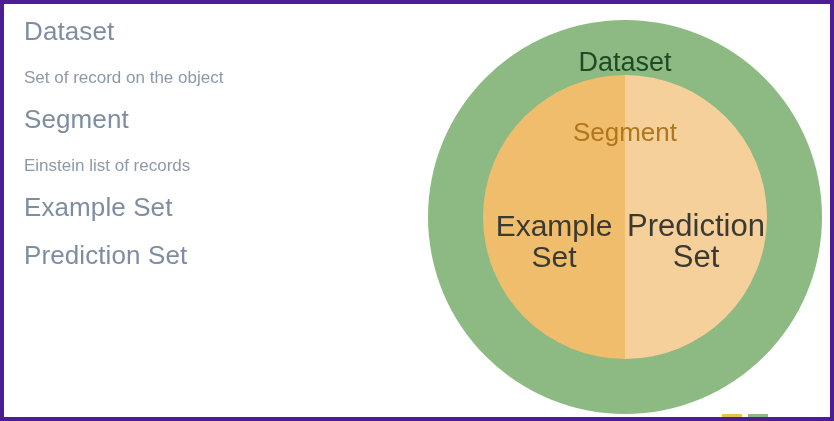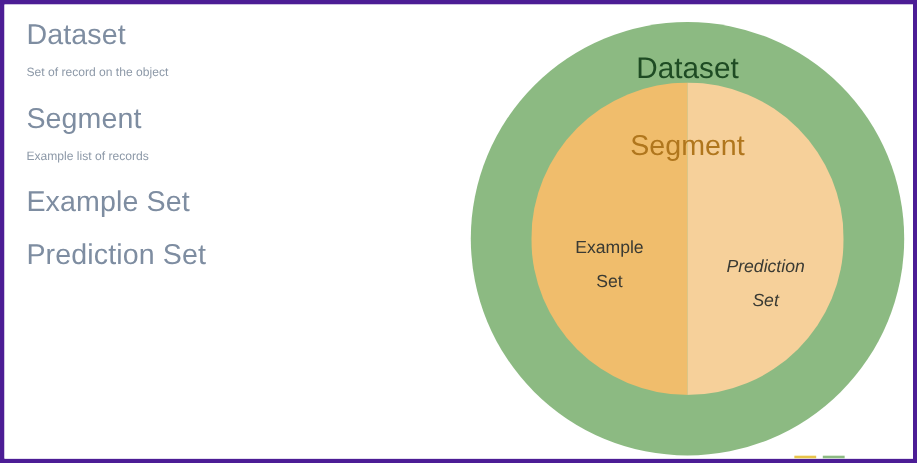--- a/index.html
+++ b/index.html
@@ -45,25 +45,25 @@
     font-size: 26px;
     line-height: 34px;
     font-weight: 400;
     color: #7e8da1;
     letter-spacing: 0.1px;
     white-space: nowrap;
   }
 
   .term-desc {
     font-family: "Liberation Sans", sans-serif;
-    font-size: 11px;
+    font-size: 17px;
     line-height: 20px;
     font-weight: 400;
     color: #8d99a8;
-    margin-top: 8px;
+    margin-top: 20px;
     white-space: nowrap;
   }
 
   
   .diagram {
     position: absolute;
     left: 424px;
     top: 16px;
     width: 398px;
     height: 398px;
@@ -122,33 +122,32 @@
     width: 394px;
     font-size: 26px;
     line-height: 32px;
     color: #b0761d;
   }
 
   .label-example {
     left: 55px;
     top: 190px;
     width: 142px;
-    font-size: 16px;
+    font-size: 30px;
     line-height: 31px;
     color: #3a3a33;
   }
 
   .label-prediction {
     left: 197px;
-    top: 207px;
+    top: 190px;
     width: 142px;
-    font-size: 16px;
+    font-size: 31px;
     line-height: 31px;
     color: #3a3a33;
-    font-style: italic;
   }
 
   
   .bottom-sliver {
     position: absolute;
     left: 718px;
     bottom: 0;
     width: 46px;
     height: 3px;
     overflow: hidden;
@@ -169,21 +168,21 @@
 
     <div class="glossary">
 
       <div class="term-block">
         <div class="term-title">Dataset</div>
         <div class="term-desc">Set of record on the object</div>
       </div>
 
       <div class="term-block">
         <div class="term-title">Segment</div>
-        <div class="term-desc">Example list of records</div>
+        <div class="term-desc">Einstein list of records</div>
       </div>
 
       <div class="term-block">
         <div class="term-title">Example Set</div>
       </div>
 
       <div class="term-block">
         <div class="term-title">Prediction Set</div>
       </div>
 

